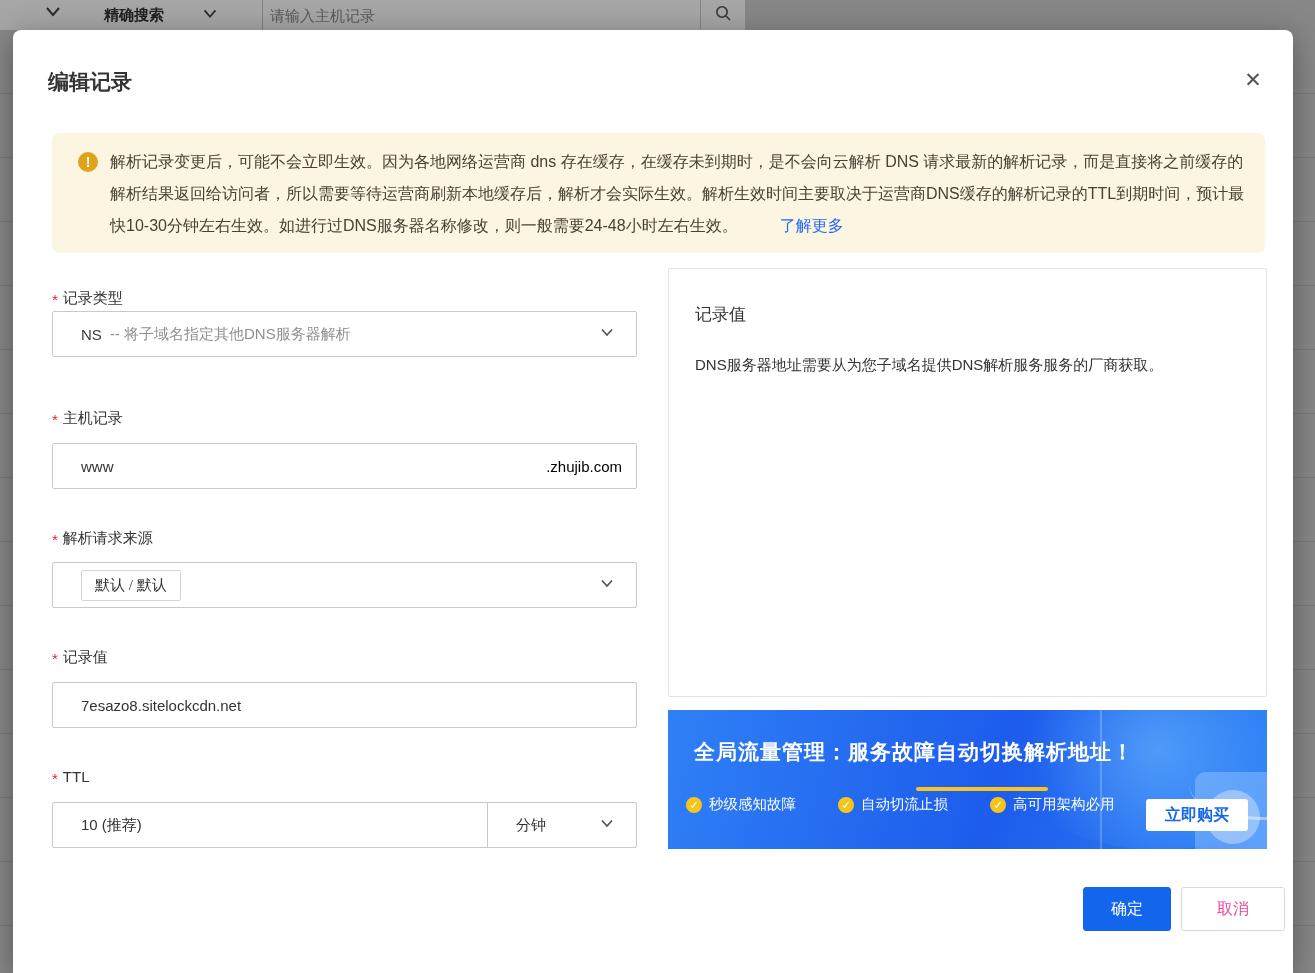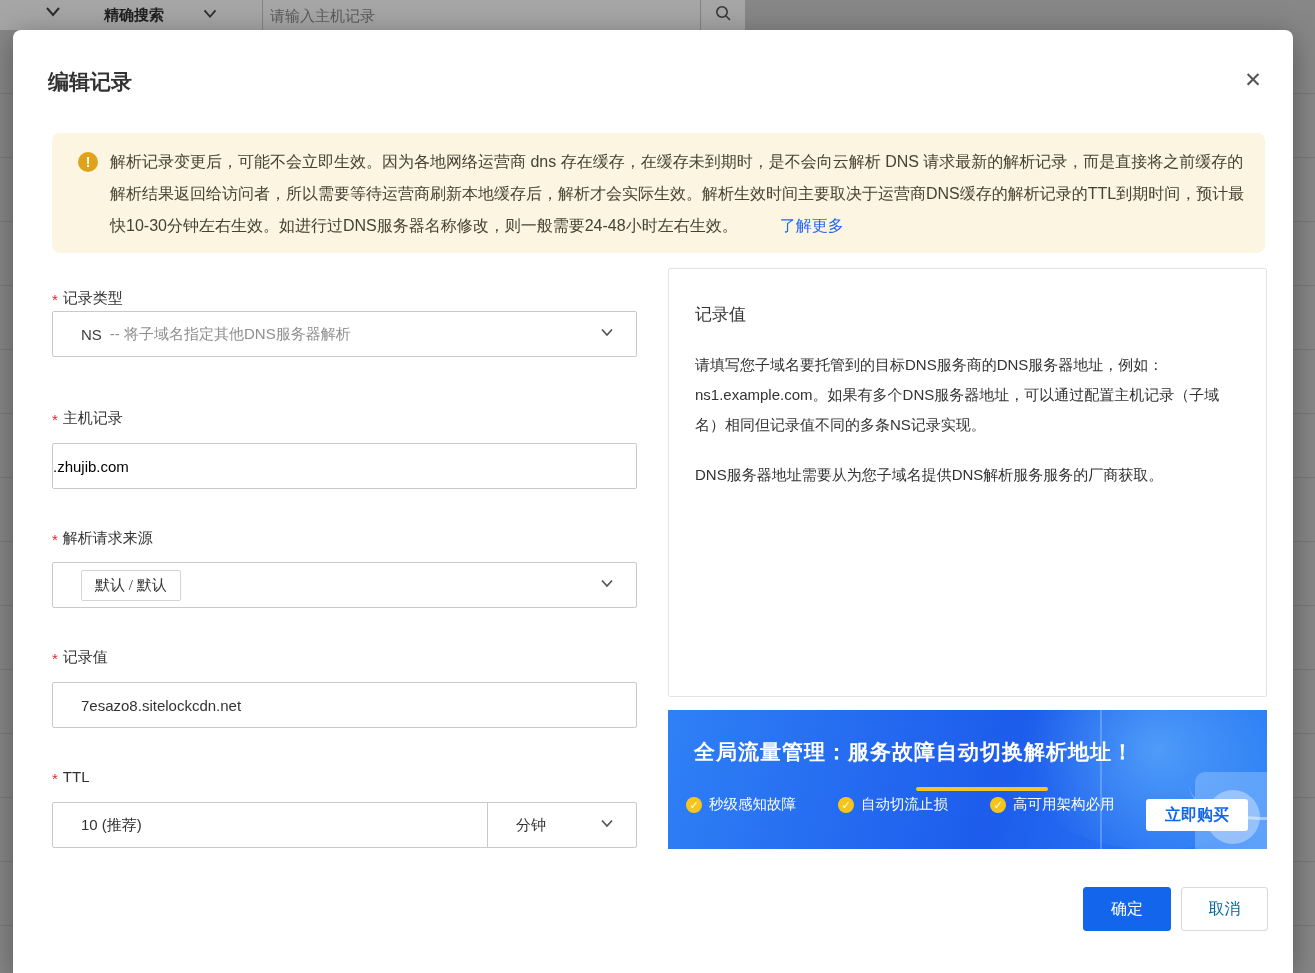--- a/index.html
+++ b/index.html
@@ -83,21 +83,21 @@
     background:rgba(150,200,255,0.45); border-radius:10px; }
   .envelope-arc { position:absolute; left:-6px; top:-22px; width:144px; height:70px; border-radius:50%;
     border-bottom:3px solid rgba(220,240,255,0.55); }
   .yen-circle { position:absolute; left:11px; top:18px; width:54px; height:54px; border-radius:50%;
     background:rgba(255,255,255,0.35); color:#eaf4ff; font-size:24px; font-weight:bold;
     text-align:center; line-height:54px; }
 
   
   .btn { position:absolute; top:857px; height:44px; border-radius:3px; font-size:16px; cursor:pointer; }
   .btn-confirm { left:1070px; width:88px; background:#1366ec; color:#fff; border:1px solid #1366ec; }
-  .btn-cancel { left:1168px; width:87px; background:#fff; color:#0369a1; border:1px solid #d9d9d9; }
+  .btn-cancel { left:1168px; width:104px; background:#fff; color:#ec4899; border:1px solid #d9d9d9; }
 
   
   #lbl-type { top:259px; } #ctl-type { top:281px; }
   #lbl-host { top:379px; } #ctl-host { top:413px; }
   #lbl-line { top:499px; } #ctl-line { top:532px; }
   #lbl-value{ top:618px; } #ctl-value{ top:652px; }
   #lbl-ttl  { top:738px; } #ctl-ttl  { top:772px; }
 </style>
 </head>
 <body>
@@ -157,20 +157,21 @@
             <path d="M4 6 L9 11.5 L14 6" fill="none" stroke="#555" stroke-width="1.7"></path>
           </svg>
       </span>
     </div>
 
     <div class="field-label" id="lbl-host">
       <span class="req">*</span>
       <span>主机记录</span>
     </div>
     <div class="ctrl" id="ctl-host">
+      <input class="input-plain" value="www" style="">
       <span class="suffix">.zhujib.com</span>
     </div>
 
     <div class="field-label" id="lbl-line">
       <span class="req">*</span>
       <span>解析请求来源</span>
     </div>
     <div class="ctrl select" id="ctl-line">
       <span class="chip">默认 / 默认</span>
       <span class="chev">
@@ -202,21 +203,20 @@
           <svg width="18" height="18" viewBox="0 0 18 18">
               <path d="M4 6 L9 11.5 L14 6" fill="none" stroke="#555" stroke-width="1.7"></path>
             </svg>
         </span>
       </div>
     </div>
   </div>
 
   <div class="help-panel">
     <div class="help-title">记录值</div>
-    <p class="help-p">请填写您子域名要托管到的目标DNS服务商的DNS服务器地址，例如：ns1.example.com。如果有多个DNS服务器地址，可以通过配置主机记录（子域名）相同但记录值不同的多条NS记录实现。</p>
     <p class="help-p">DNS服务器地址需要从为您子域名提供DNS解析服务服务的厂商获取。</p>
   </div>
 
   <div class="banner">
     <div class="banner-glow"></div>
     <div class="panel-line"></div>
 
     <div class="envelope">
       <div class="envelope-arc"></div>
       <div class="yen-circle">¥</div>

